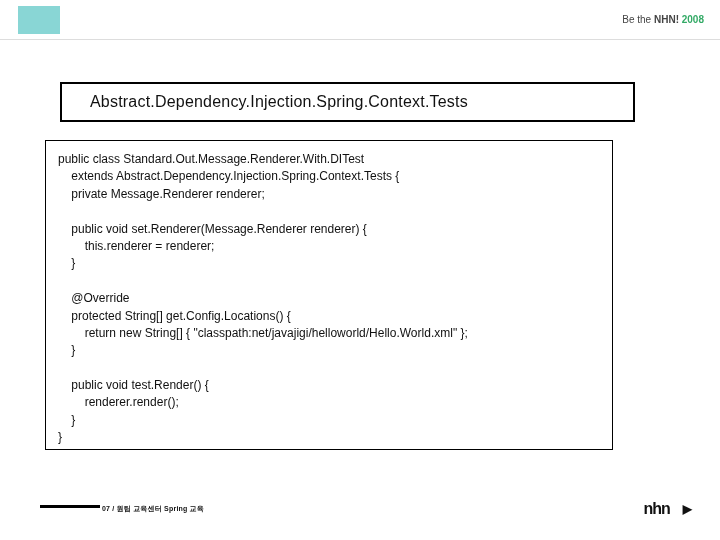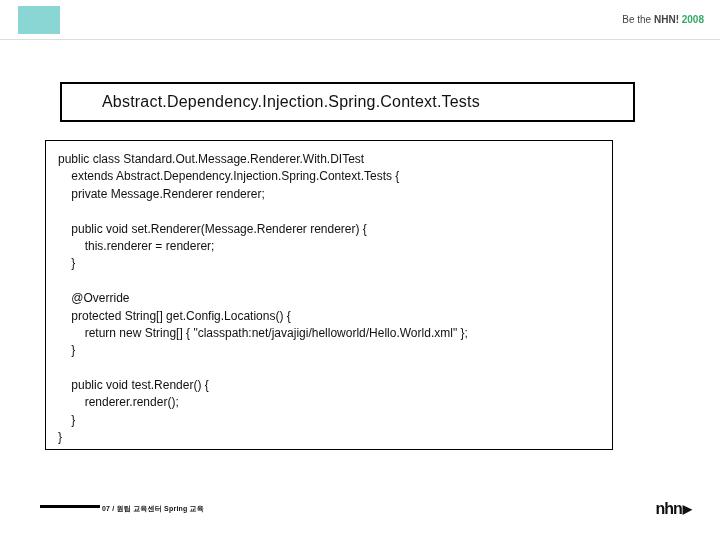--- a/index.html
+++ b/index.html
@@ -40,21 +40,21 @@
   .title-box {
     position: absolute;
     top: 82px;
     left: 60px;
     width: 575px;
     height: 40px;
     border: 2px solid #000;
     background: #fff;
     display: flex;
     align-items: center;
-    padding-left: 40px;
+    padding-left: 28px;
   }
   .title-box-inner {
     font-size: 16px;
     color: #111;
     letter-spacing: 0.2px;
   }
 
   .code-box {
     position: absolute;
     top: 140px;
@@ -87,21 +87,21 @@
     font-weight: 700;
     letter-spacing: 0.2px;
   }
 
   .logo {
     position: absolute;
     right: 28px;
     bottom: 22px;
     display: flex;
     align-items: center;
-    gap: 0;
+    gap: 12px;
   }
   .logo-text {
     font-weight: 900;
     font-size: 16px;
     color: #111;
     letter-spacing: -1px;
   }
   .logo-arrow {
     font-size: 12px;
     color: #111;

